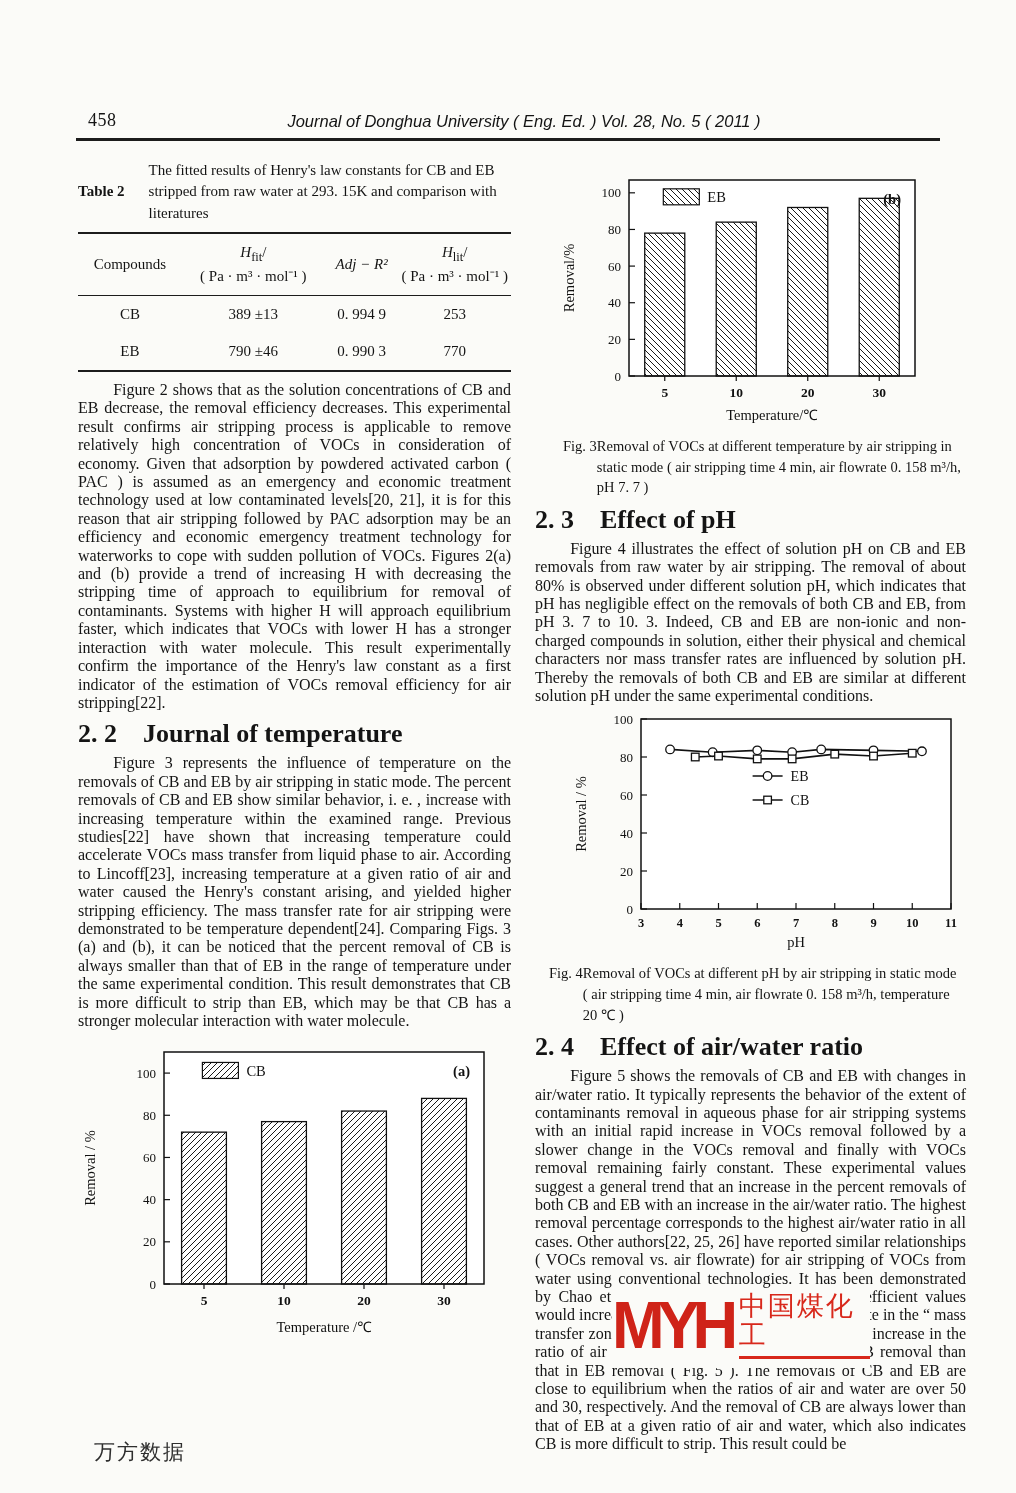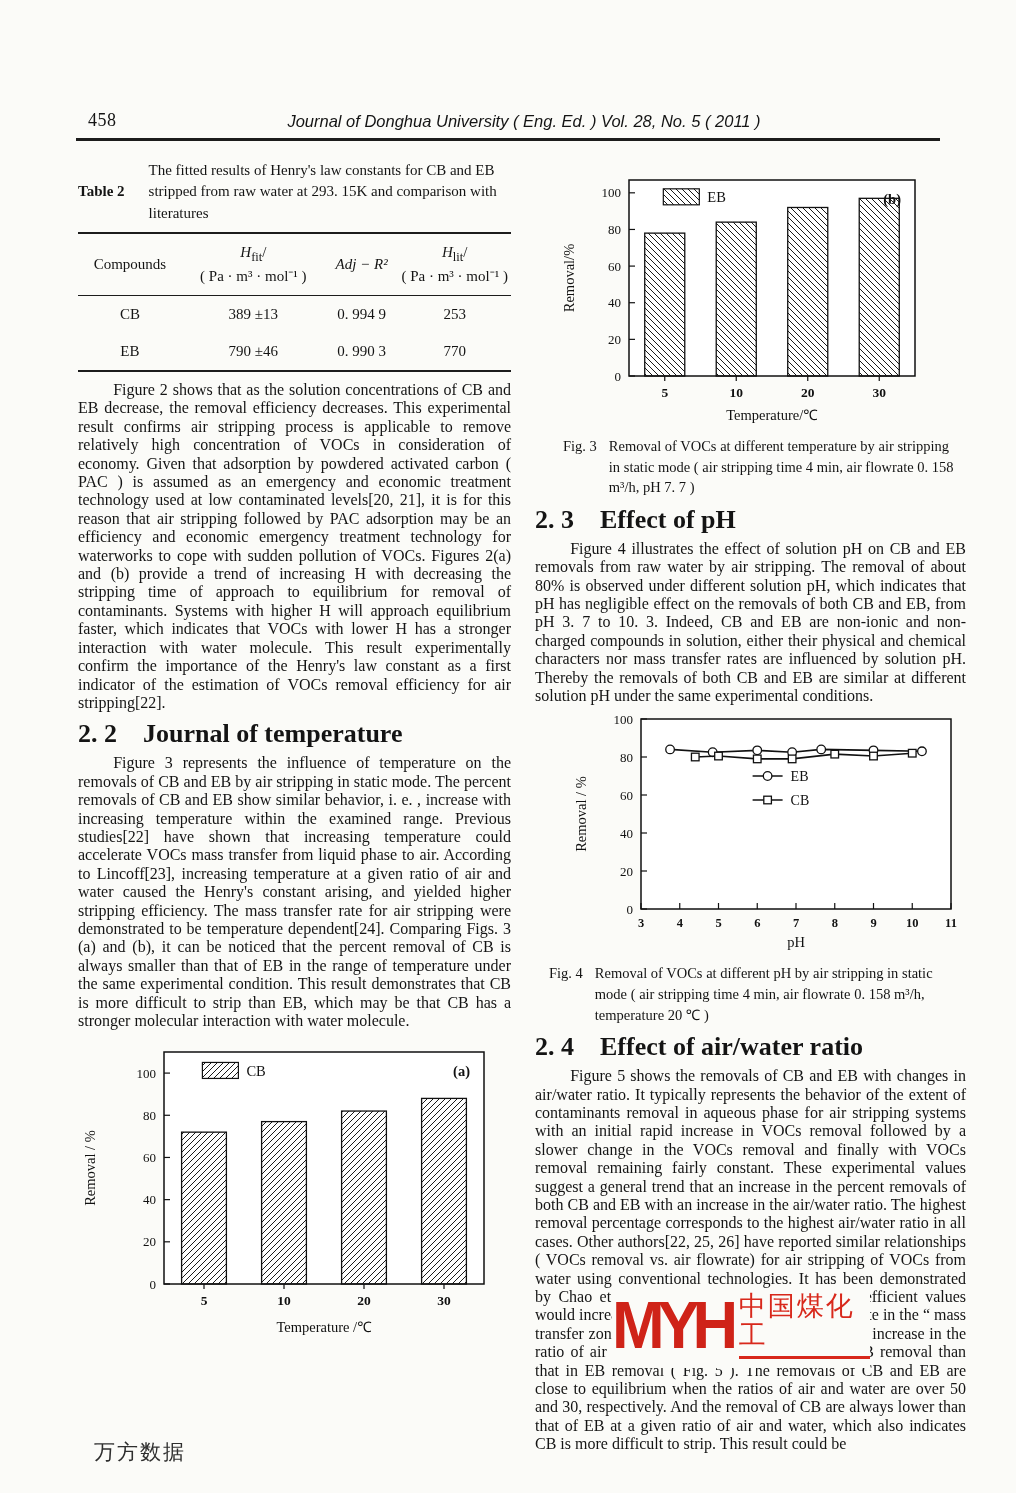--- a/index.html
+++ b/index.html
@@ -18,21 +18,21 @@
   .tcap .lbl{font-weight:bold;white-space:nowrap;}
   table.t2{width:100%;border-collapse:collapse;font-size:15px;
            border-top:2.5px solid #1c1c1c;border-bottom:2.5px solid #1c1c1c;}
   table.t2 thead tr{border-bottom:1.6px solid #1c1c1c;}
   table.t2 th{font-weight:normal;padding:8px 2px 9px;text-align:center;line-height:1.35;}
   table.t2 td{text-align:center;padding:10px 2px;}
   .mathvar{font-style:italic;}
   
   .para{font-size:16px;line-height:18.4px;text-align:justify;text-indent:2.2em;margin:0 0 2px 0;}
   .h2{font-size:26px;font-weight:bold;margin:7px 0 5px 0;display:flex;gap:26px;}
-  .figcap{display:flex;gap:12px;font-size:14.5px;line-height:1.42;margin:4px 4px 6px 28px;}
+  .figcap{display:flex;font-size:14.5px;line-height:1.42;margin:4px 4px 6px 28px;}
   .figcap .lbl{white-space:nowrap;}
   .chartbox{position:relative;}
   
   .wm{position:absolute;left:612px;top:1288px;width:258px;height:80px;background:#fbfbf8;
       display:flex;align-items:flex-start;}
   .wm-logo{font-family:"Liberation Sans",sans-serif;font-weight:900;font-size:62px;line-height:70px;
            color:#cf2318;letter-spacing:-7px;transform:scale(1.02,1.08);transform-origin:left top;}
   .wm-right{margin-left:10px;padding-top:4px;}
   .wm-cn{font-family:"Liberation Sans",sans-serif;color:#d8281b;font-size:27px;line-height:29px;
          border-bottom:3px solid #d8281b;padding-bottom:6px;letter-spacing:2px;}

